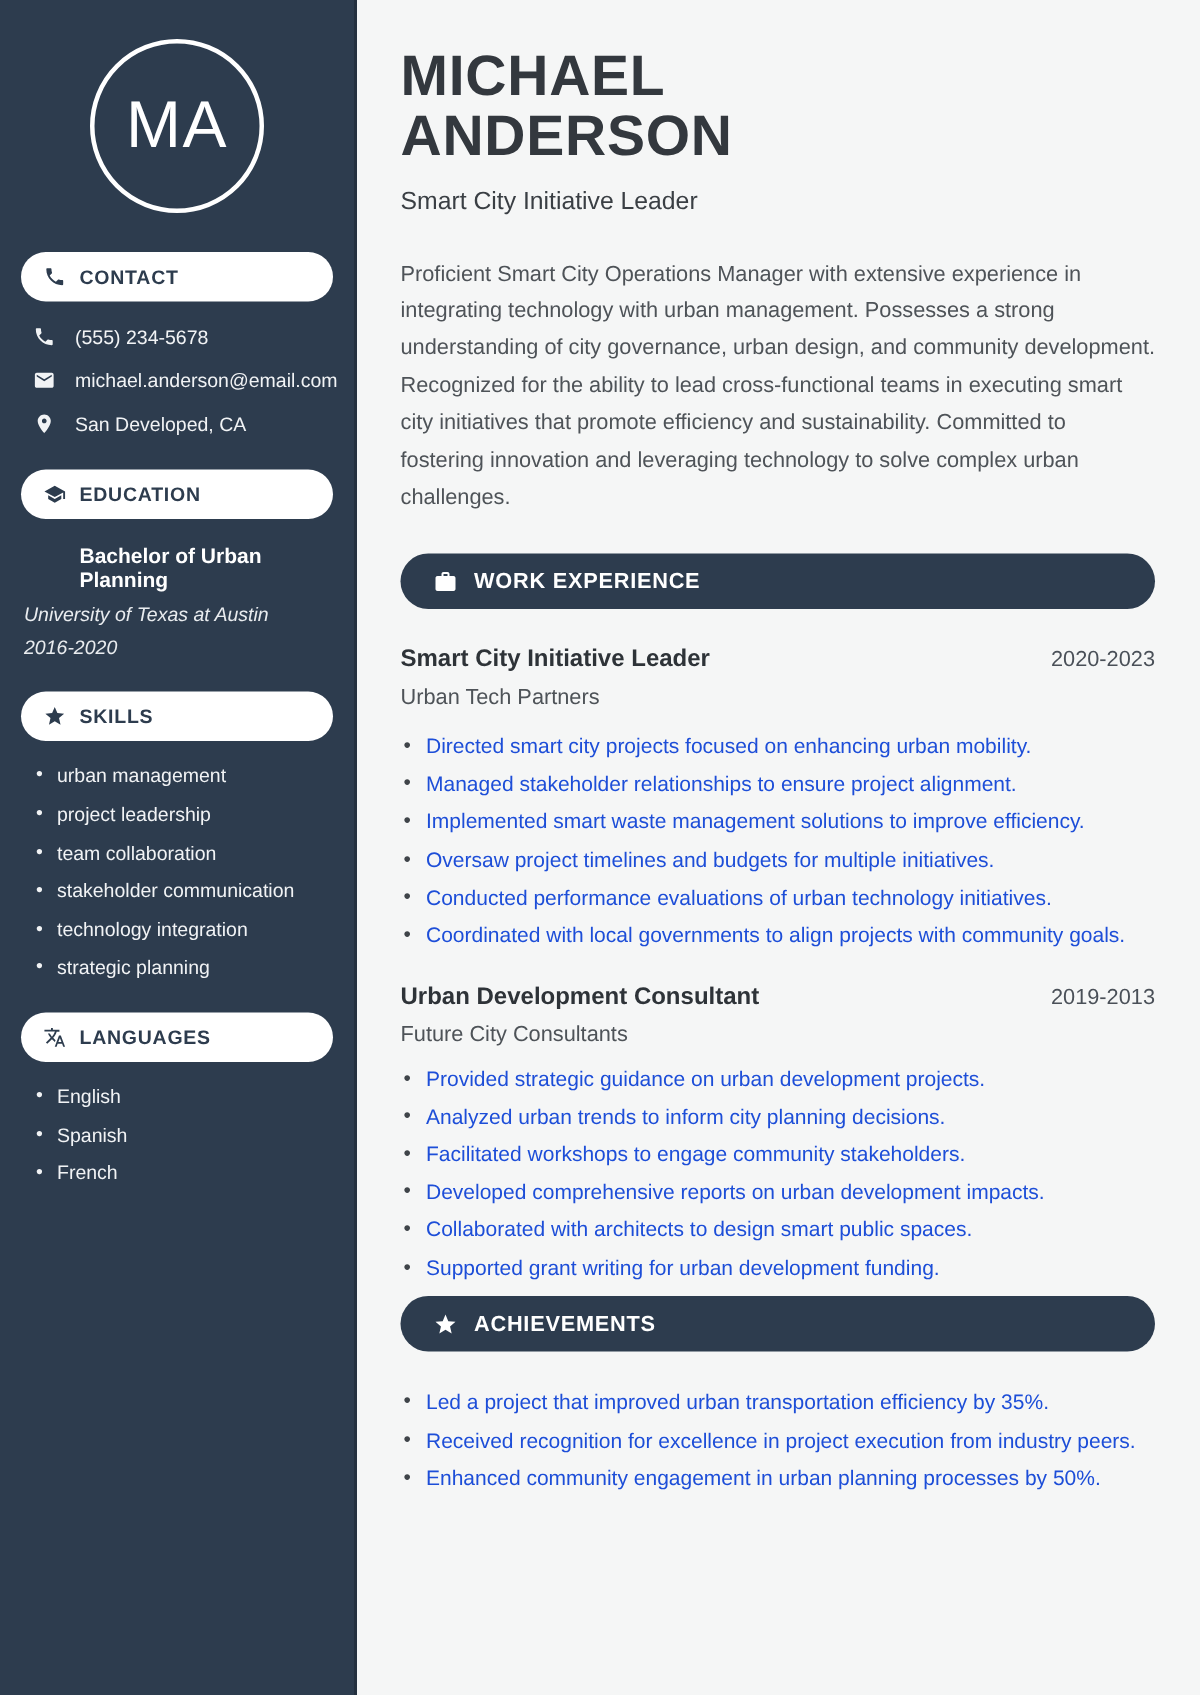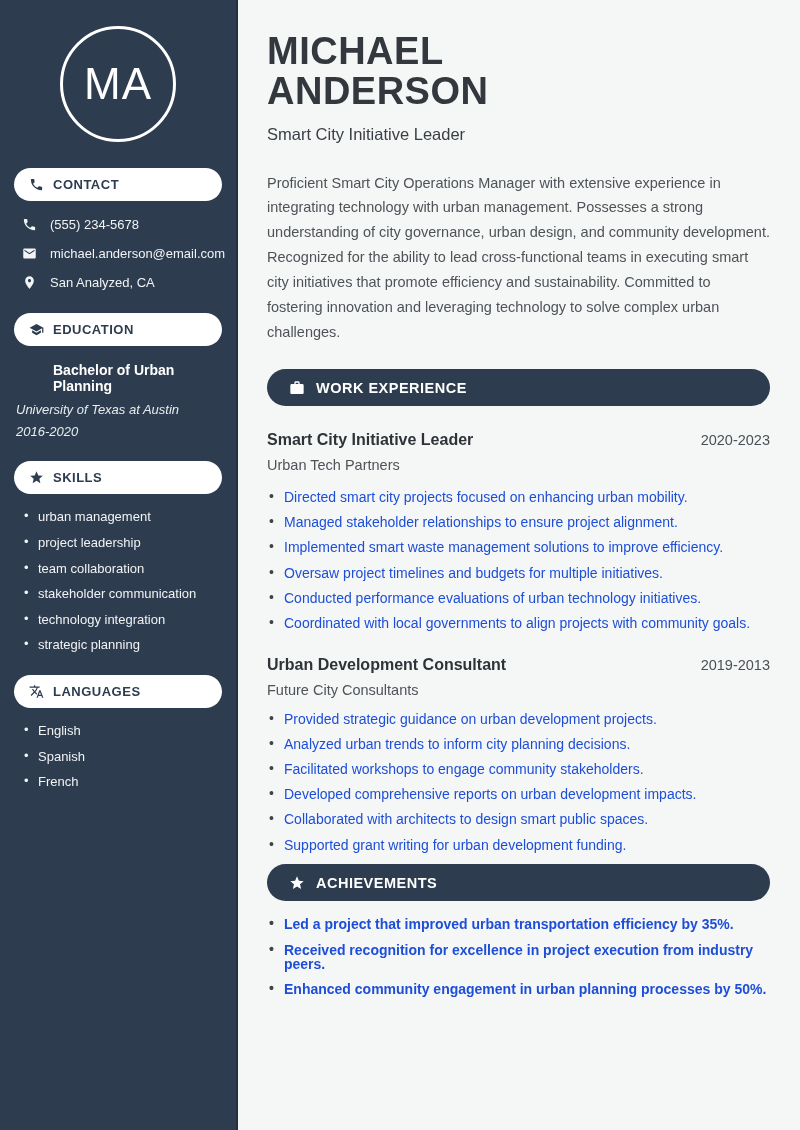--- a/index.html
+++ b/index.html
@@ -121,21 +121,21 @@
   .bullets{list-style:none;margin-top:17px;}
   .bullets li{
     font-size:14px;color:#1d4ed8;
     margin-bottom:10.5px;
     padding-left:17px;position:relative;line-height:1.05;
   }
   .bullets li::before{
     content:"•";position:absolute;left:2px;top:-1px;color:#3f4449;
   }
   .bullets.tight{margin-top:14px;}
-  .achievements-list{margin-top:16px;font-weight:bold;}
+  .achievements-list{margin-top:26px;}
 </style>
 </head>
 <body>
 
 <aside class="sidebar">
   <div class="avatar">
     <span>MA</span>
   </div>
 
   <div class="side-section">
@@ -154,21 +154,21 @@
     <div class="contact-row">
       <svg viewBox="0 0 24 24">
           <path d="M20 4H4c-1.1 0-1.99.9-1.99 2L2 18c0 1.1.9 2 2 2h16c1.1 0 2-.9 2-2V6c0-1.1-.9-2-2-2zm0 4l-8 5-8-5V6l8 5 8-5v2z"></path>
         </svg>
       <span>michael.anderson@email.com</span>
     </div>
     <div class="contact-row">
       <svg viewBox="0 0 24 24">
           <path d="M12 2C8.13 2 5 5.13 5 9c0 5.25 7 13 7 13s7-7.75 7-13c0-3.87-3.13-7-7-7zm0 9.5c-1.38 0-2.5-1.12-2.5-2.5s1.12-2.5 2.5-2.5 2.5 1.12 2.5 2.5-1.12 2.5-2.5 2.5z"></path>
         </svg>
-      <span>San Analyzed, CA</span>
+      <span>San Developed, CA</span>
     </div>
   </div>
 
   <div class="side-section">
     <div class="side-pill">
       <svg viewBox="0 0 24 24">
           <path d="M5 13.18v4L12 21l7-3.82v-4L12 17l-7-3.82zM12 3L1 9l11 6 9-4.91V17h2V9L12 3z"></path>
         </svg>
       <span>EDUCATION</span>
     </div>

